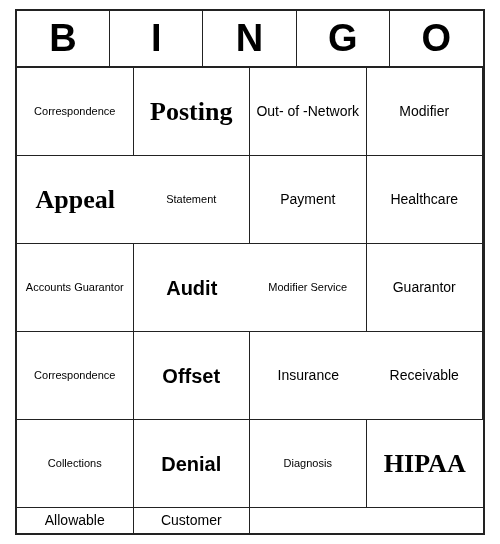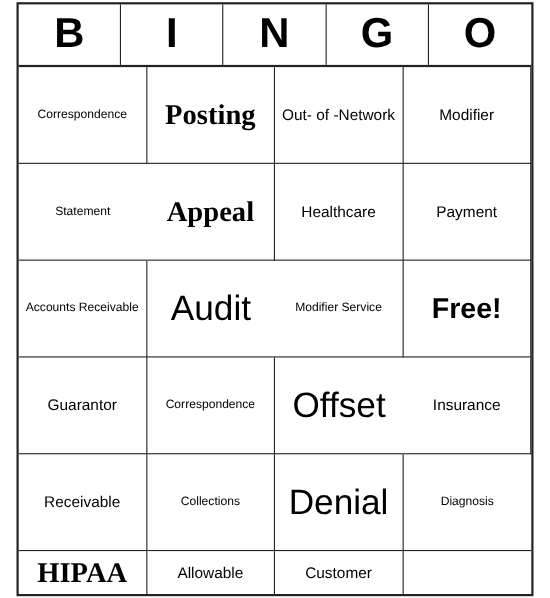--- a/index.html
+++ b/index.html
@@ -47,22 +47,22 @@
       font-size: 14px;
       line-height: 1.2;
     }
     .bingo-cell:nth-child(5n) {
       border-right: none;
     }
     .bingo-cell:nth-child(n+21) {
       border-bottom: none;
     }
     .bingo-cell.large {
-      font-size: 32px;
-      font-weight: normal;
+      font-size: 20px;
+      font-weight: bold;
     }
     .bingo-cell.medium {
       font-size: 26px;
       font-weight: bold;
       font-family: Liberation Serif, serif;
     }
     .bingo-cell.small {
       font-size: 11px;
     }
     .bingo-cell.free {
@@ -79,28 +79,27 @@
       <div class="bingo-letter">I</div>
       <div class="bingo-letter">N</div>
       <div class="bingo-letter">G</div>
       <div class="bingo-letter">O</div>
     </div>
   <div class="bingo-grid">
   <div class="bingo-cell small">Correspondence</div>
       <div class="bingo-cell medium">Posting</div>
       <div class="bingo-cell">Out- of -Network</div>
       <div class="bingo-cell">Modifier</div>
+      <div class="bingo-cell medium">Appeal</div>
       <div class="bingo-cell small">Statement</div>
-      <div class="bingo-cell medium">Appeal</div>
+      <div class="bingo-cell">Payment</div>
       <div class="bingo-cell">Healthcare</div>
-      <div class="bingo-cell">Payment</div>
-      <div class="bingo-cell small">Accounts Receivable</div>
+      <div class="bingo-cell small">Accounts Guarantor</div>
       <div class="bingo-cell large">Audit</div>
       <div class="bingo-cell small">Modifier Service</div>
-      <div class="bingo-cell free">Free!</div>
       <div class="bingo-cell">Guarantor</div>
       <div class="bingo-cell small">Correspondence</div>
       <div class="bingo-cell large">Offset</div>
       <div class="bingo-cell">Insurance</div>
       <div class="bingo-cell">Receivable</div>
       <div class="bingo-cell small">Collections</div>
       <div class="bingo-cell large">Denial</div>
       <div class="bingo-cell small">Diagnosis</div>
       <div class="bingo-cell medium">HIPAA</div>
       <div class="bingo-cell">Allowable</div>

